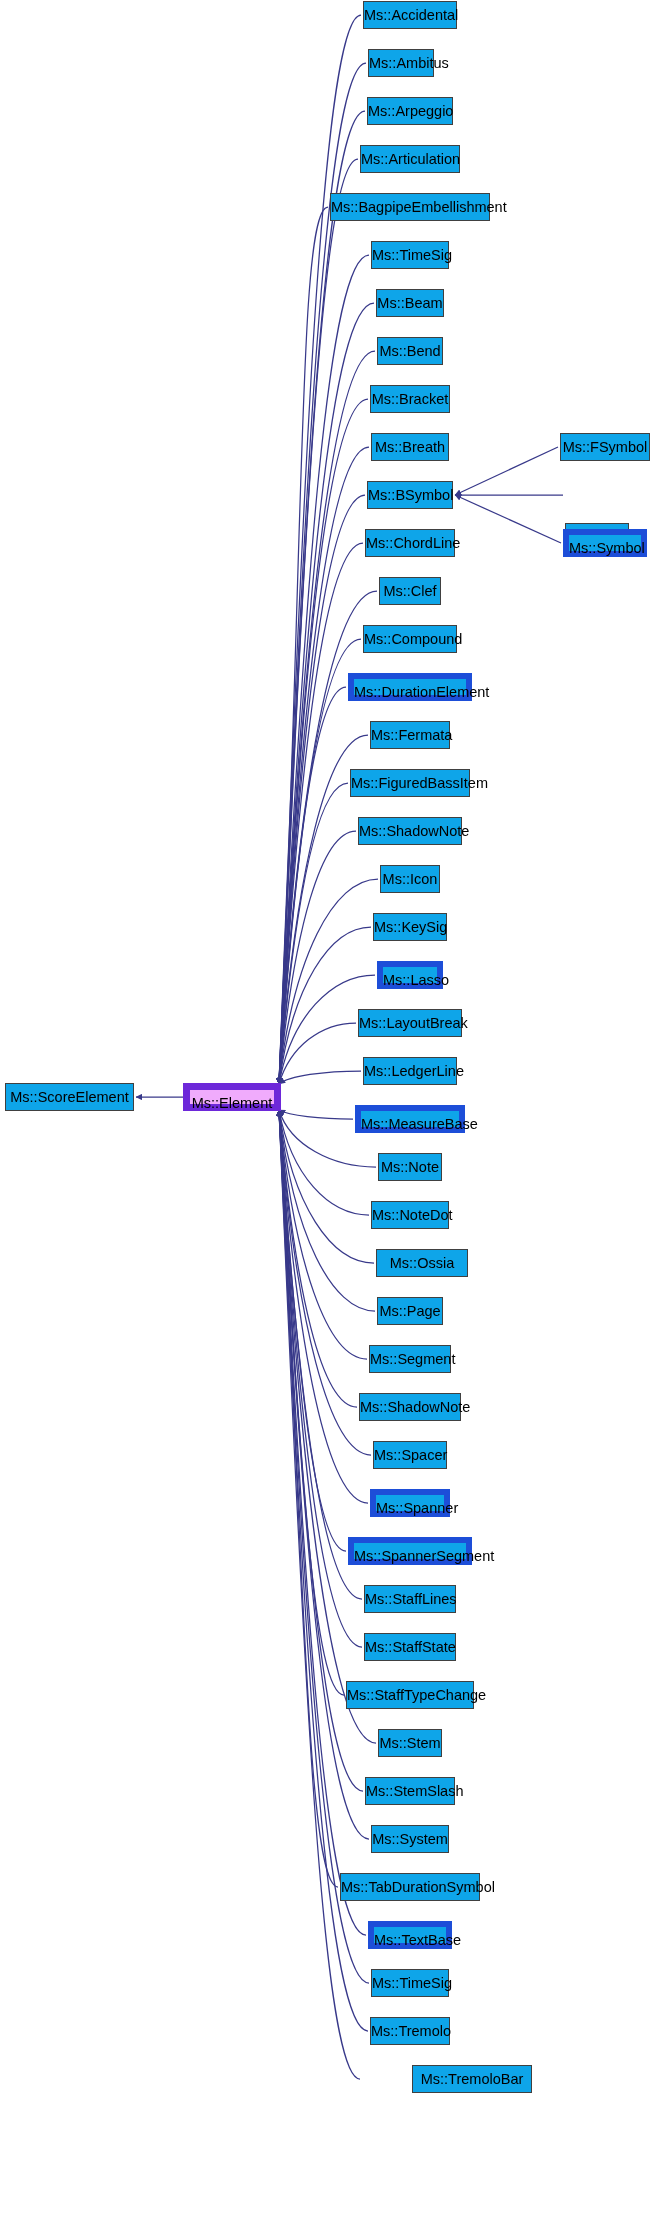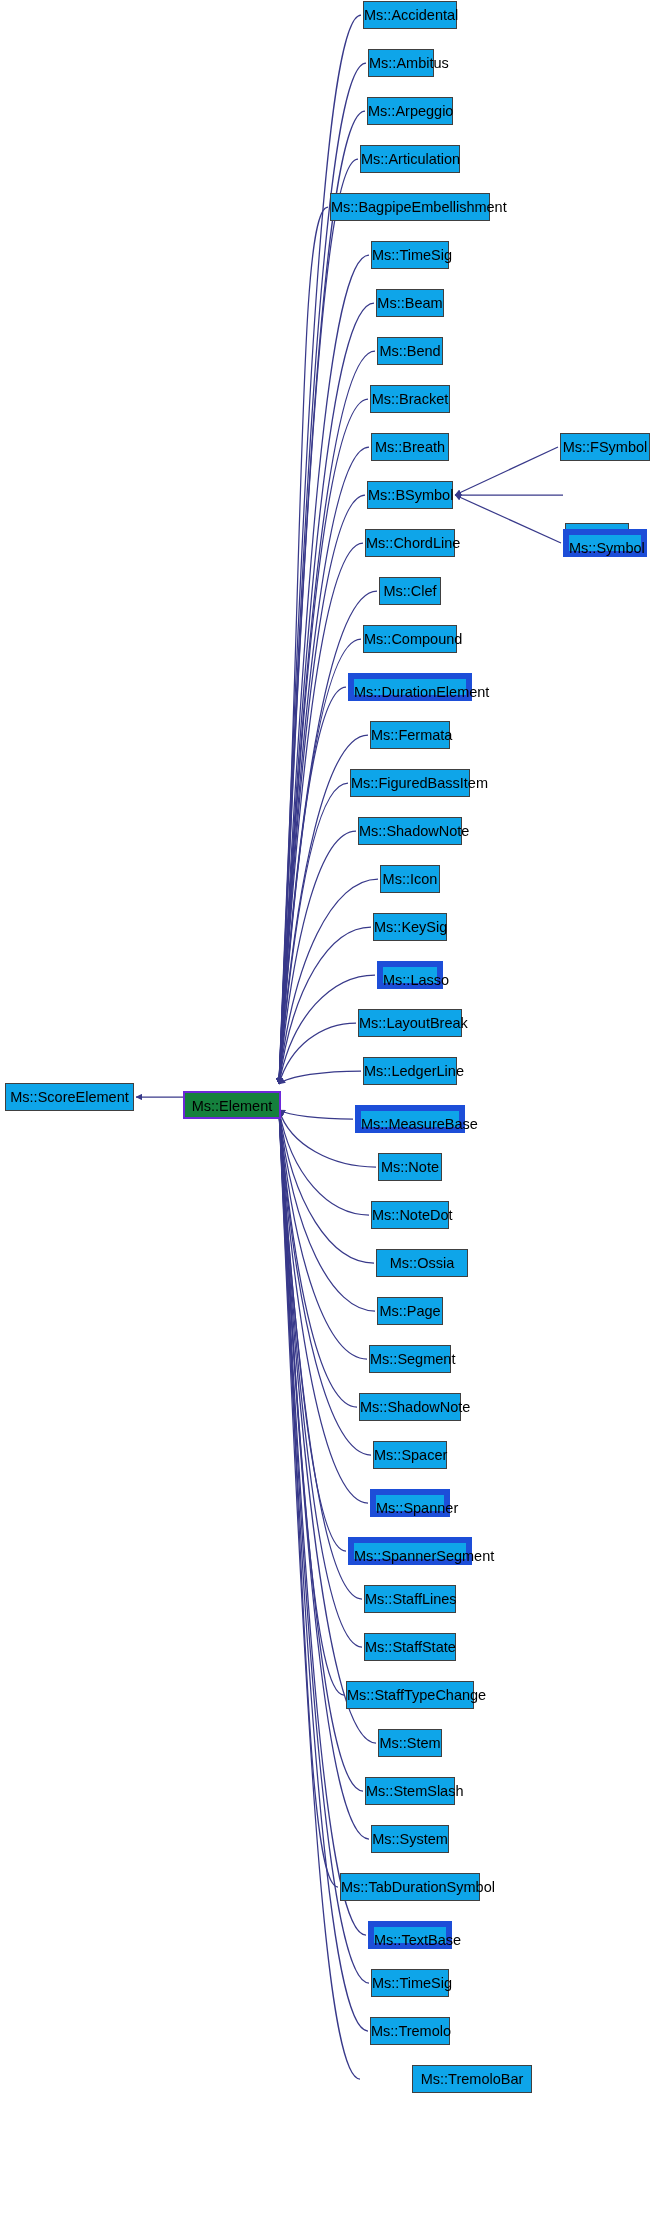--- a/index.html
+++ b/index.html
@@ -20,23 +20,22 @@
     text-align:center;
     font-size:14.5px;
     color:#000000;
     background:#0ea5e9;
     border:1px solid #404040;
     white-space:nowrap;
     z-index:5;
   }
   .node.red{border:6px solid #1d4ed8;}
   .node.root{
-    background:#15803d;
-    border:2px solid #6d28d9;
-    margin-top:8px;
+    background:#f0abfc;
+    border:7px solid #6d28d9;
   }
 </style>
 </head>
 <body>
 
 <div id="diagram">
   <svg id="edges" viewBox="0 0 663 2216" width="663" height="2216" xmlns="http://www.w3.org/2000/svg">
     <defs>
       <marker id="arr" viewBox="0 0 10 10" refX="9.5" refY="5" markerWidth="5.2" markerHeight="5.2" orient="auto-start-reverse">
         <path d="M 0 0 L 10 5 L 0 10 z" fill="#38398a"></path>

